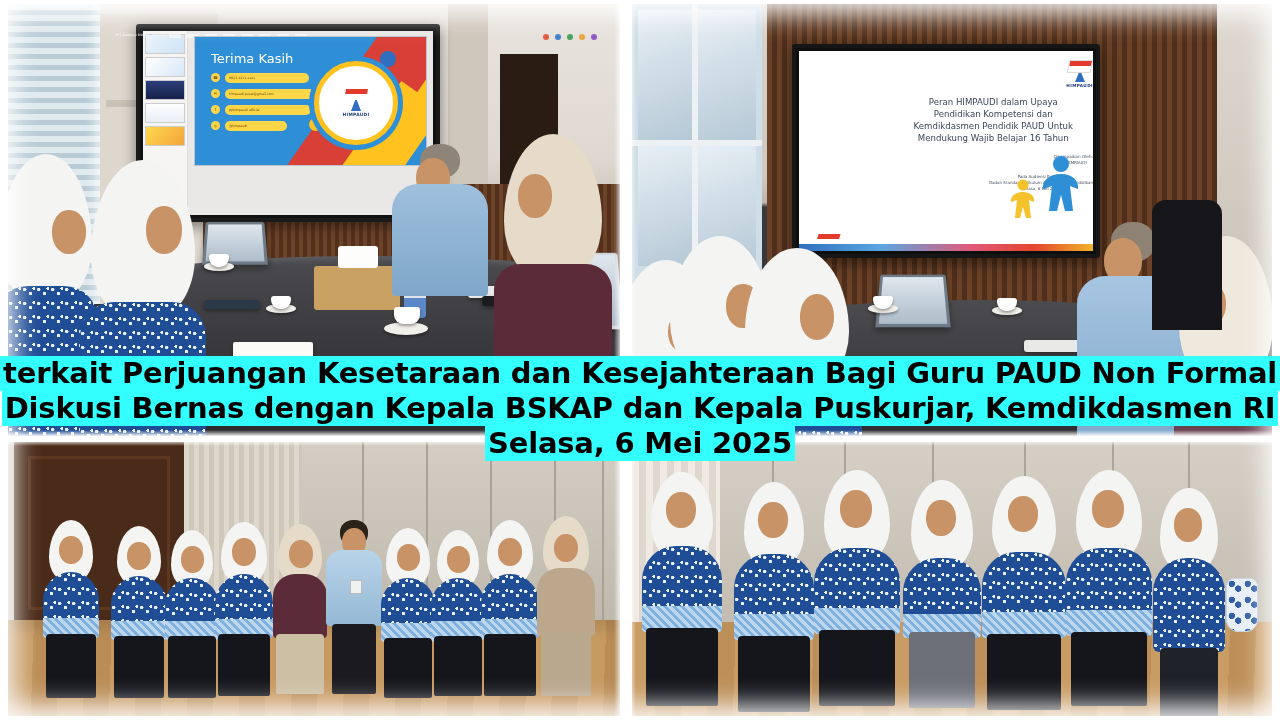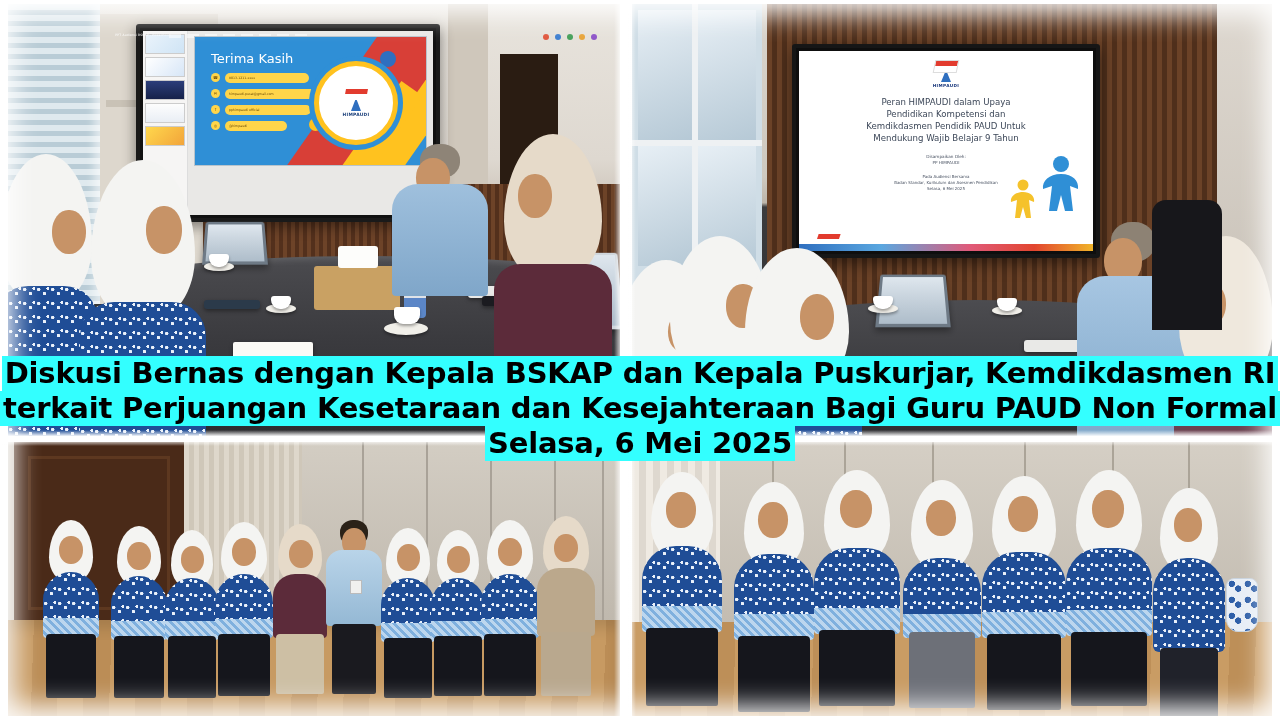--- a/index.html
+++ b/index.html
@@ -120,21 +120,21 @@
   .win-tr{position:absolute;left:0;top:0;width:130px;height:330px;background:#cfdde6;}
   .win-tr .glass{position:absolute;background:linear-gradient(160deg,#e7eff5,#b6c9d6);}
   .win-tr .mull{position:absolute;background:#eef1f3;}
   .wood-tr{position:absolute;left:135px;top:0;width:450px;height:320px;
     background:repeating-linear-gradient(90deg,#6b4227 0 5px,#4f2f1b 5px 10px);}
   .wall-tr{position:absolute;left:585px;top:0;width:240px;height:330px;
     background:linear-gradient(180deg,#ded8d0,#c8c1b7);}
   .tv2{position:absolute;left:160px;top:40px;width:300px;height:206px;background:#0e0e0e;
     border:4px solid #161616;border-radius:3px;box-shadow:0 5px 16px rgba(0,0,0,.5);}
   .slide2{position:absolute;inset:3px;background:#ffffff;overflow:hidden;display:flex;
-    flex-direction:column;align-items:center;}
+    flex-direction:column;align-items:flex-end;}
   .slide2 .logo2{margin-top:9px;display:flex;flex-direction:column;align-items:center;}
   .slide2 .logo2 .fl{width:22px;height:11px;background:linear-gradient(180deg,#e23b2e 50%,#fff 50%);
     transform:skewX(-12deg);border:.5px solid #ddd;}
   .slide2 .logo2 .bd{width:0;height:0;border-left:5px solid transparent;border-right:5px solid transparent;
     border-bottom:12px solid #2f6fbf;margin-top:-3px;}
   .slide2 .logo2 b{font-size:4.2px;color:#16357a;letter-spacing:.4px;margin-top:1px;}
   .slide2 .logo2 em{font-size:2.2px;font-style:normal;color:#b03a2e;}
   .slide2 .ttl2{margin-top:8px;text-align:center;color:#3c4758;font-size:8.6px;line-height:12px;
     padding:0 20px;}
   .slide2 .sub2{margin-top:10px;text-align:center;color:#4a5363;font-size:4.2px;line-height:6px;}
@@ -331,21 +331,21 @@
           <div class="logo2">
             <div class="fl"></div>
             <div class="bd"></div>
             <b>HIMPAUDI</b>
             <em></em>
           </div>
           <div class="ttl2">
             <div>Peran HIMPAUDI dalam Upaya</div>
             <div>Pendidikan Kompetensi dan</div>
             <div>Kemdikdasmen Pendidik PAUD Untuk</div>
-            <div>Mendukung Wajib Belajar 9 Tahun</div>
+            <div>Mendukung Wajib Belajar 16 Tahun</div>
           </div>
           <div class="sub2">
             <div>Disampaikan Oleh:</div>
             <div>PP HIMPAUDI</div>
           </div>
           <div class="sub3">
             <div>Pada Audiensi Bersama</div>
             <div>Badan Standar, Kurikulum dan Asesmen Pendidikan</div>
             <div>Selasa, 6 Mei 2025</div>
           </div>
@@ -563,18 +563,18 @@
         <div class="skirt" style="top:160px;width:58px;height:70px;background:#20222a"></div>
       </div>
     </div>
   </div>
 
   <div class="gutter-v"></div>
   <div class="gutter-h"></div>
   <div class="vignette"></div>
 
   <div class="caption">
+    <span class="row"><span class="line">terkait Perjuangan Kesetaraan dan Kesejahteraan Bagi Guru PAUD Non Formal</span></span>
     <span class="row"><span class="line">Diskusi Bernas dengan Kepala BSKAP dan Kepala Puskurjar, Kemdikdasmen RI</span></span>
-    <span class="row"><span class="line">terkait Perjuangan Kesetaraan dan Kesejahteraan Bagi Guru PAUD Non Formal</span></span>
     <span class="row"><span class="line">Selasa, 6 Mei 2025</span></span>
   </div>
 
 </div>
 
 </body></html>

